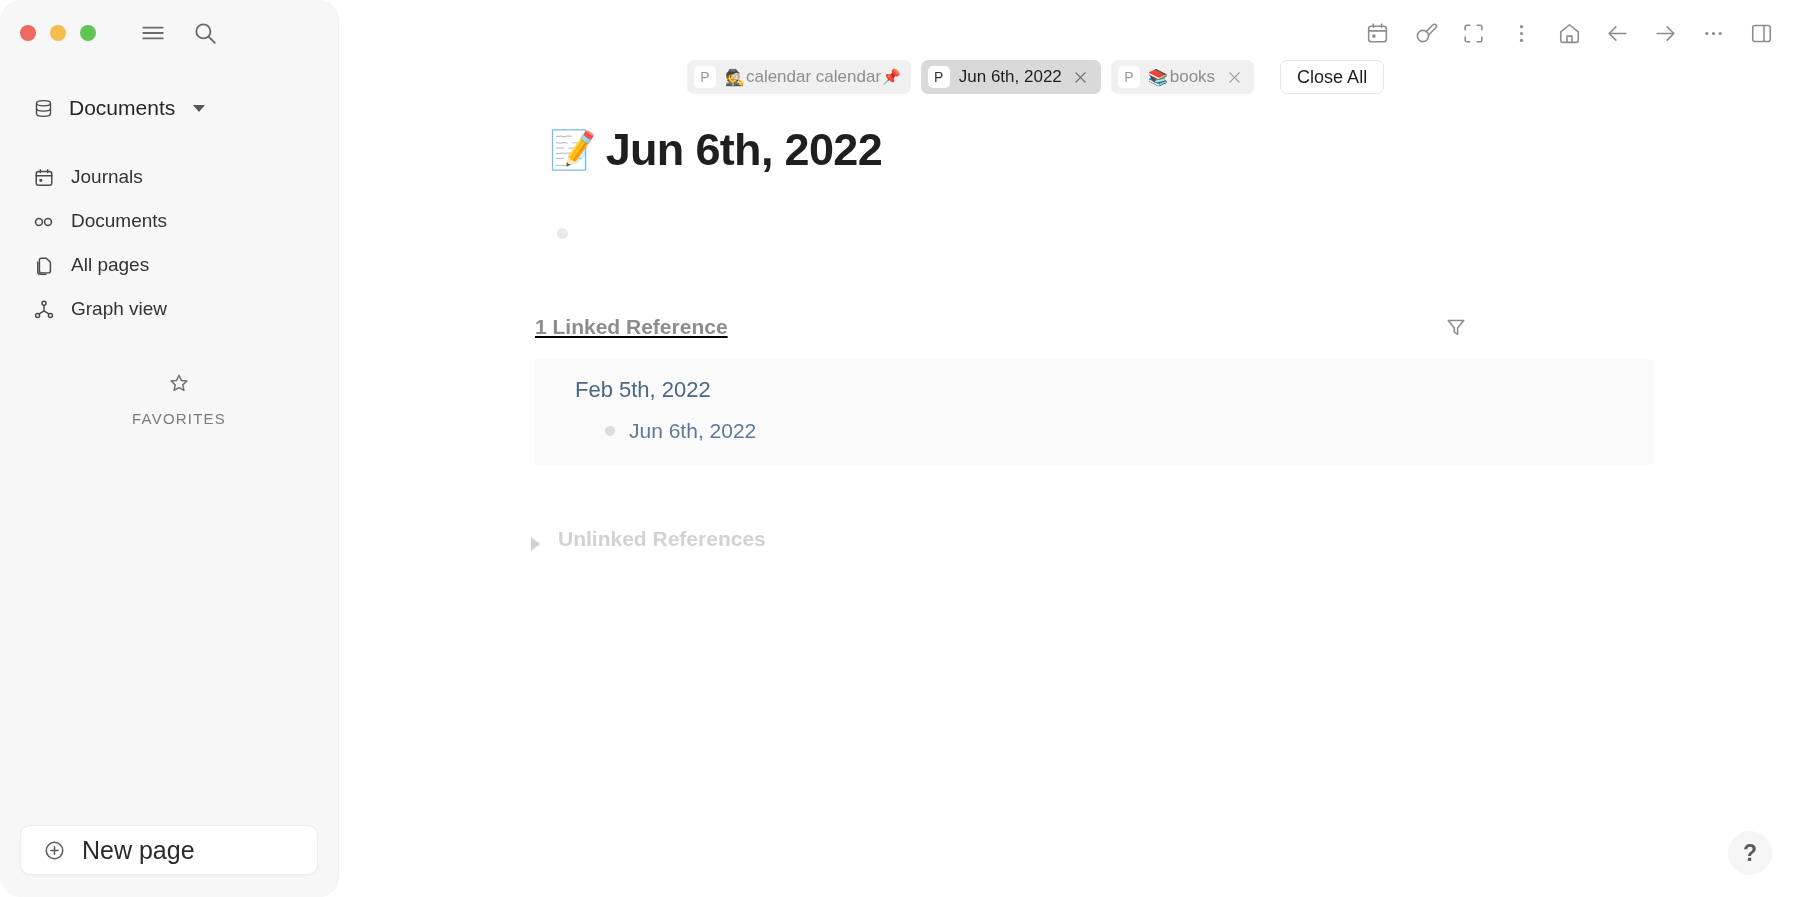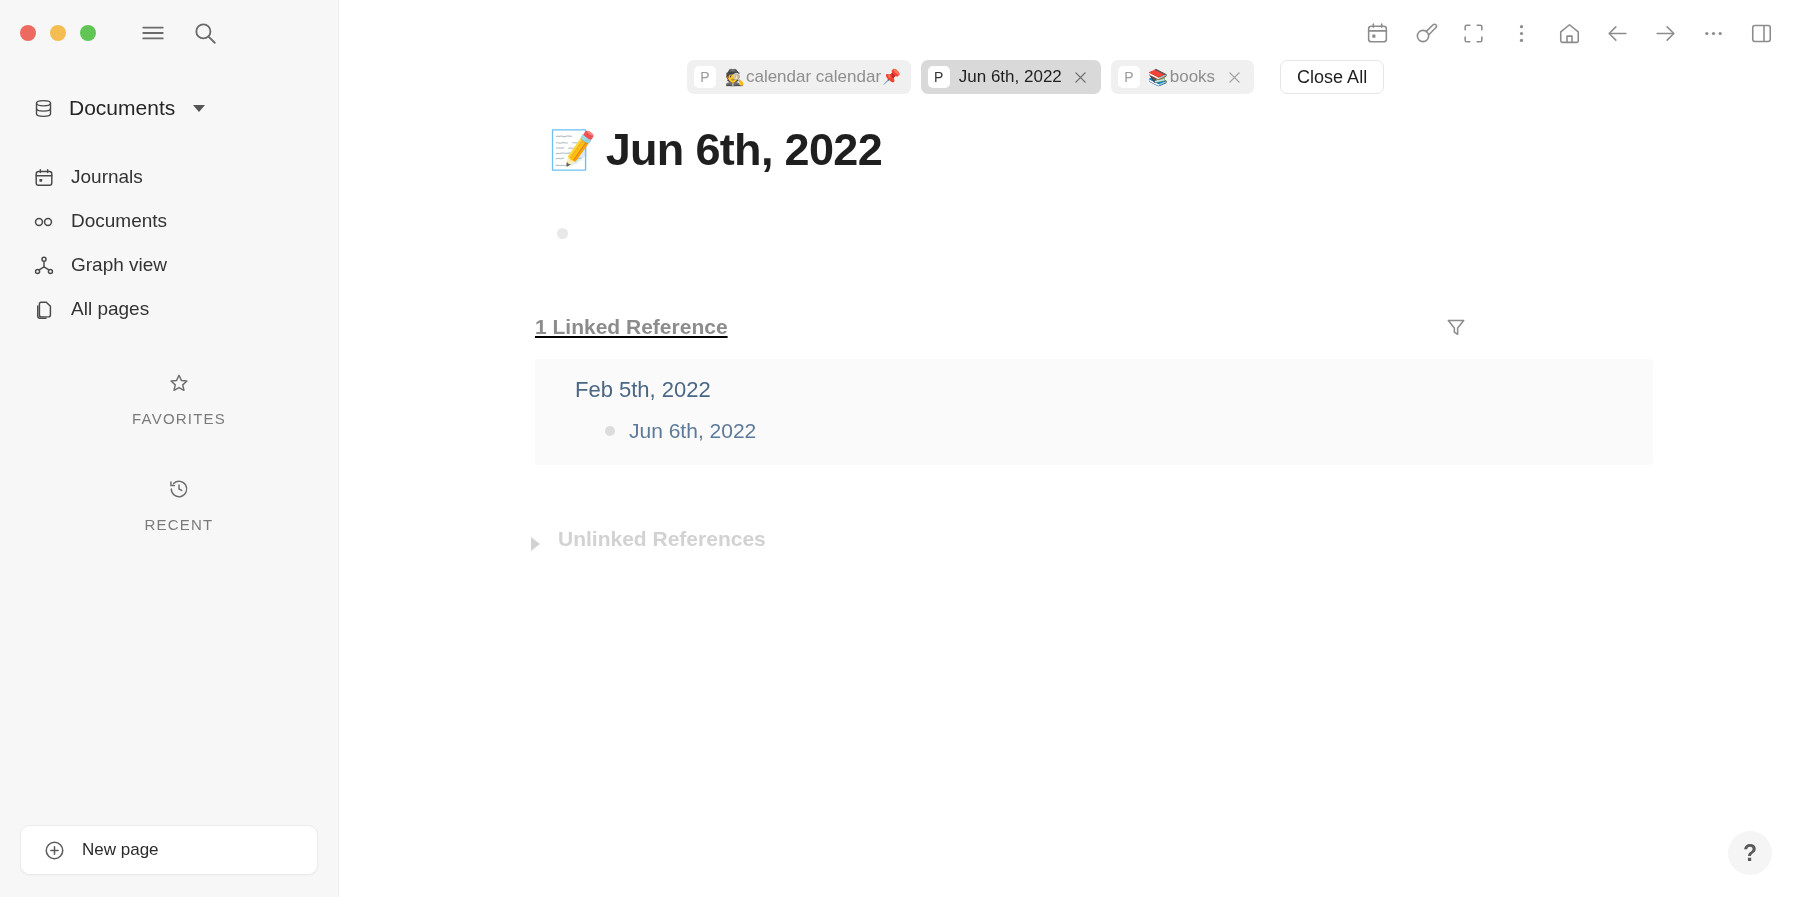--- a/index.html
+++ b/index.html
@@ -20,20 +20,21 @@
   
   .sidebar {
     width: 339px;
     height: 897px;
     background: #f7f7f7;
     border-right: 1px solid #eeeeee;
     display: flex;
     flex-direction: column;
     flex: 0 0 339px;
     position: relative;
+    border-radius: 21px;
   }
   .sidebar-top {
     height: 66px;
     display: flex;
     align-items: center;
     padding-left: 20px;
     gap: 0;
   }
   .traffic {
     display: flex;
@@ -125,21 +126,21 @@
     background: #ffffff;
     border: 1px solid #ececec;
     border-radius: 10px;
     height: 50px;
     display: flex;
     align-items: center;
     gap: 16px;
     padding-left: 22px;
     cursor: pointer;
     color: #2b2b2b;
-    font-size: 17px;
+    font-size: 25px;
     box-shadow: 0 1px 2px rgba(0,0,0,0.04);
   }
 
   
   .main {
     flex: 1 1 auto;
     position: relative;
     background: #ffffff;
     display: flex;
     flex-direction: column;
@@ -421,65 +422,55 @@
           <svg width="24" height="24" viewBox="0 0 24 24" fill="none" stroke="currentColor" stroke-width="1.6">
             <circle cx="7.3" cy="12" r="3.6"></circle>
             <circle cx="16.7" cy="12" r="3.6"></circle>
           </svg>
         </span>
         <span>Documents</span>
       </div>
 
       <div class="nav-item">
         <span class="nav-icon">
+          <svg width="22" height="22" viewBox="0 0 24 24" fill="none" stroke="currentColor" stroke-width="1.6" stroke-linejoin="round">
+            <path d="M9 3.5h5.5L19 8v9.5a2 2 0 0 1-2 2H9a2 2 0 0 1-2-2V5.5a2 2 0 0 1 2-2z"></path>
+            <path d="M5.2 7v11.6a2.4 2.4 0 0 0 2.4 2.4h7.2"></path>
+          </svg>
+        </span>
+        <span>All pages</span>
+      </div>
+
+      <div class="nav-item">
+        <span class="nav-icon">
           <svg width="22" height="22" viewBox="0 0 24 24" fill="none" stroke="currentColor" stroke-width="1.6">
             <circle cx="12" cy="4.6" r="2.2"></circle>
             <circle cx="5" cy="18" r="2.2"></circle>
             <circle cx="19" cy="18" r="2.2"></circle>
             <line x1="12" y1="6.8" x2="12" y2="13"></line>
             <line x1="12" y1="13" x2="6.3" y2="16.4"></line>
             <line x1="12" y1="13" x2="17.7" y2="16.4"></line>
           </svg>
         </span>
         <span>Graph view</span>
       </div>
 
-      <div class="nav-item">
-        <span class="nav-icon">
-          <svg width="22" height="22" viewBox="0 0 24 24" fill="none" stroke="currentColor" stroke-width="1.6" stroke-linejoin="round">
-            <path d="M9 3.5h5.5L19 8v9.5a2 2 0 0 1-2 2H9a2 2 0 0 1-2-2V5.5a2 2 0 0 1 2-2z"></path>
-            <path d="M5.2 7v11.6a2.4 2.4 0 0 0 2.4 2.4h7.2"></path>
-          </svg>
-        </span>
-        <span>All pages</span>
-      </div>
-
       <div class="spacer-lg"></div>
 
       <div class="nav-group">
         <span class="nav-icon">
           <svg width="22" height="22" viewBox="0 0 24 24" fill="none" stroke="#6e6e6e" stroke-width="1.6" stroke-linejoin="round">
             <polygon points="12,3.6 14.6,9.2 20.6,9.9 16.1,14 17.4,20 12,17 6.6,20 7.9,14 3.4,9.9 9.4,9.2"></polygon>
           </svg>
         </span>
         <span>FAVORITES</span>
       </div>
 
       <div class="spacer-lg"></div>
 
-      <div class="nav-group">
-        <span class="nav-icon">
-          <svg width="22" height="22" viewBox="0 0 24 24" fill="none" stroke="#6e6e6e" stroke-width="1.6" stroke-linecap="round">
-            <path d="M3.6 12a8.4 8.4 0 1 0 2.6-6.1"></path>
-            <polyline points="3.2,4.4 3.2,8.2 7,8.2"></polyline>
-            <polyline points="12,7.6 12,12 15,13.6"></polyline>
-          </svg>
-        </span>
-        <span>RECENT</span>
-      </div>
 
     </div>
 
     <div class="sidebar-bottom">
       <div class="new-page-btn">
         <span class="nav-icon">
           <svg width="23" height="23" viewBox="0 0 24 24" fill="none" stroke="#5c5c5c" stroke-width="1.6" stroke-linecap="round">
             <circle cx="12" cy="12" r="8.6"></circle>
             <line x1="12" y1="8.2" x2="12" y2="15.8"></line>
             <line x1="8.2" y1="12" x2="15.8" y2="12"></line>

